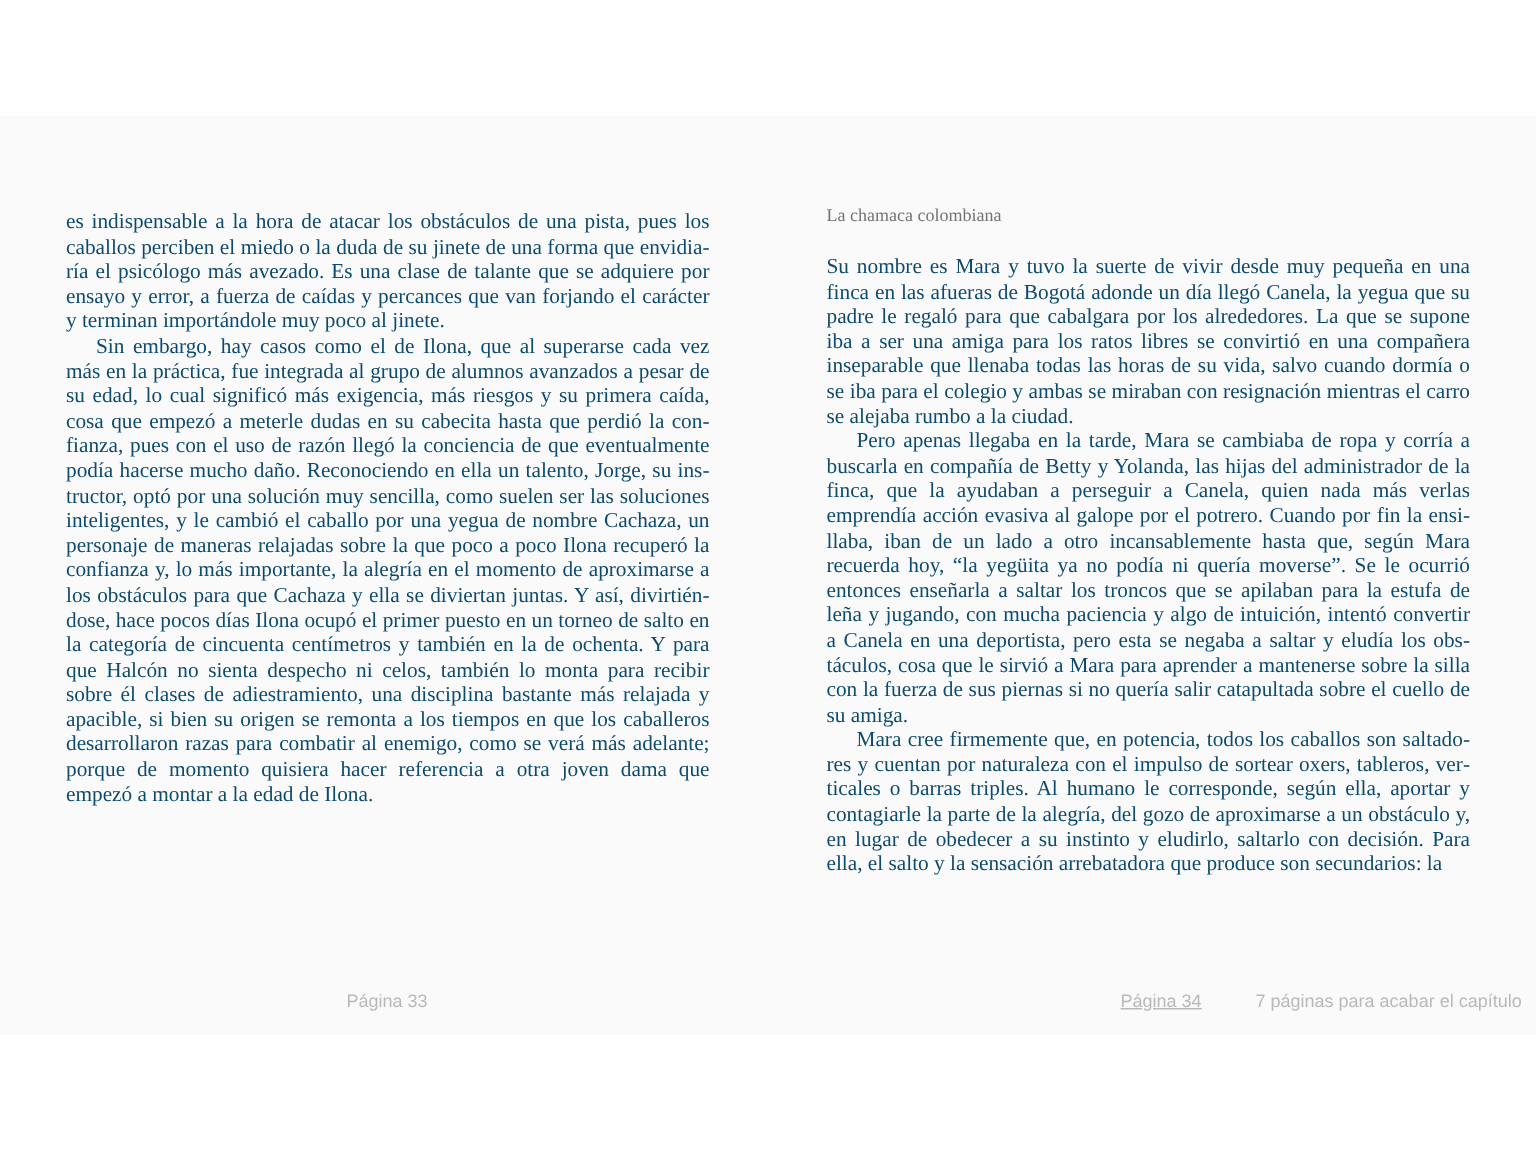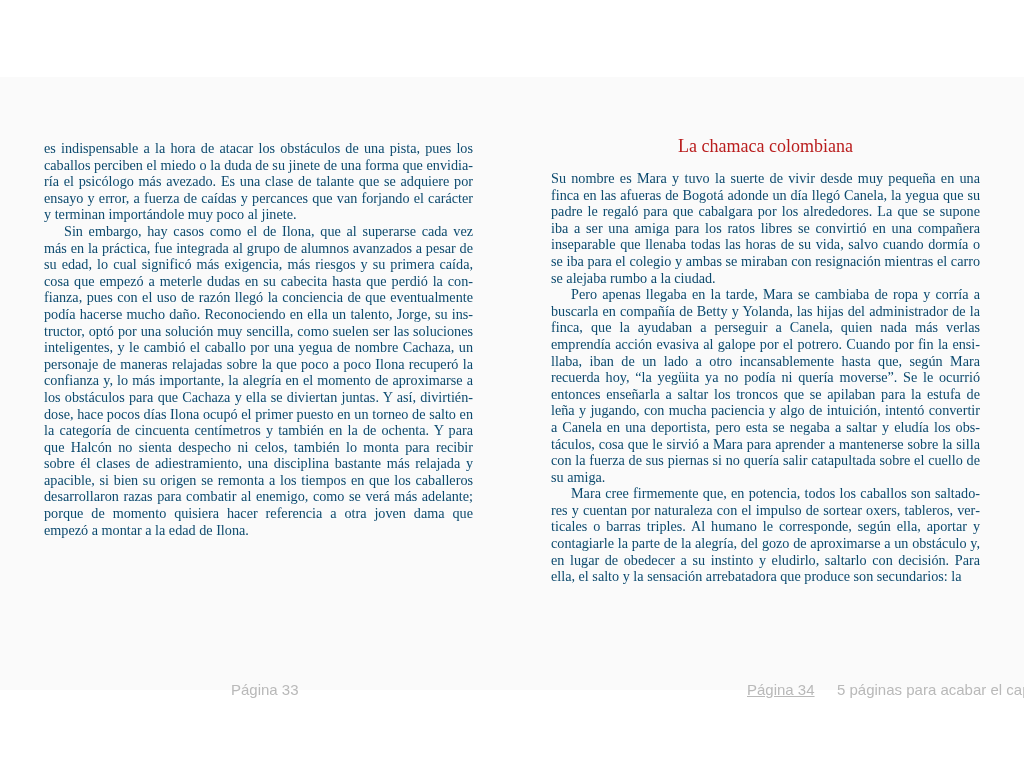--- a/index.html
+++ b/index.html
@@ -43,38 +43,37 @@
     position: absolute;
     top: 63px;
     left: 0;
     width: 429px;
   }
   .chapter-title {
     position: absolute;
     top: 59px;
     left: 0;
     width: 429px;
-    text-align: center;
     font-family: "Liberation Serif", "DejaVu Serif", serif;
-    font-size: 18px;
-    color: #b91c1c;
+    font-size: 12px;
+    color: #737373;
     margin: 0;
     font-weight: normal;
   }
   .page-right .text {
     position: absolute;
     top: 93px;
     left: 0;
     width: 429px;
   }
   .footer {
     position: absolute;
-    top: 604px;
+    top: 583px;
     font-family: "Liberation Sans", "DejaVu Sans", sans-serif;
-    font-size: 15px;
+    font-size: 12px;
     color: #b9b9b9;
     white-space: nowrap;
   }
   .footer-left-page { left: 231px; }
   .footer-right-page { left: 747px; text-decoration: underline; }
   .footer-remaining { left: 837px; }
 </style>
 </head>
 <body>
 
@@ -91,15 +90,15 @@
     <h2 class="chapter-title">La chamaca colombiana</h2>
     <div class="text">
       <p>Su nombre es Mara y tuvo la suerte de vivir desde muy pequeña en una finca en las afueras de Bogotá adonde un día llegó Canela, la yegua que su padre le regaló para que cabalgara por los alrededores. La que se supone iba a ser una amiga para los ratos libres se convirtió en una compañera inseparable que llenaba todas las horas de su vida, salvo cuando dormía o se iba para el colegio y ambas se miraban con resignación mientras el carro se alejaba rumbo a la ciudad.</p>
       <p class="indent">Pero apenas llegaba en la tarde, Mara se cambiaba de ropa y corría a buscarla en compañía de Betty y Yolanda, las hijas del administrador de la finca, que la ayudaban a perseguir a Canela, quien nada más verlas emprendía acción evasiva al galope por el potrero. Cuando por fin la ensi­llaba, iban de un lado a otro incansablemente hasta que, según Mara recuerda hoy, “la yegüita ya no podía ni quería moverse”. Se le ocurrió entonces enseñarla a saltar los troncos que se apilaban para la estufa de leña y jugando, con mucha paciencia y algo de intuición, intentó convertir a Canela en una deportista, pero esta se negaba a saltar y eludía los obs­táculos, cosa que le sirvió a Mara para aprender a mantenerse sobre la silla con la fuerza de sus piernas si no quería salir catapultada sobre el cuello de su amiga.</p>
       <p class="indent">Mara cree firmemente que, en potencia, todos los caballos son saltado­res y cuentan por naturaleza con el impulso de sortear oxers, tableros, ver­ticales o barras triples. Al humano le corresponde, según ella, aportar y contagiarle la parte de la alegría, del gozo de aproximarse a un obstáculo y, en lugar de obedecer a su instinto y eludirlo, saltarlo con decisión. Para ella, el salto y la sensación arrebatadora que produce son secundarios: la</p>
     </div>
   </section>
 
   <span class="footer footer-left-page">Página 33</span>
   <span class="footer footer-right-page">Página 34</span>
-  <span class="footer footer-remaining">5 páginas para acabar el capítulo</span>
+  <span class="footer footer-remaining">7 páginas para acabar el capítulo</span>
 
 </div>
 
 </body></html>

